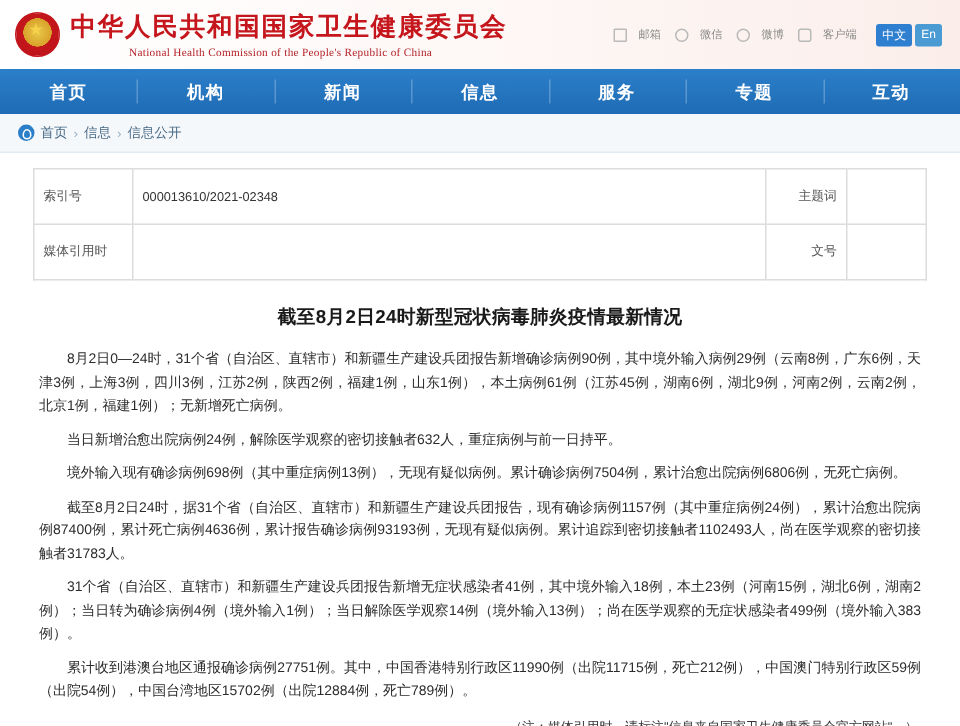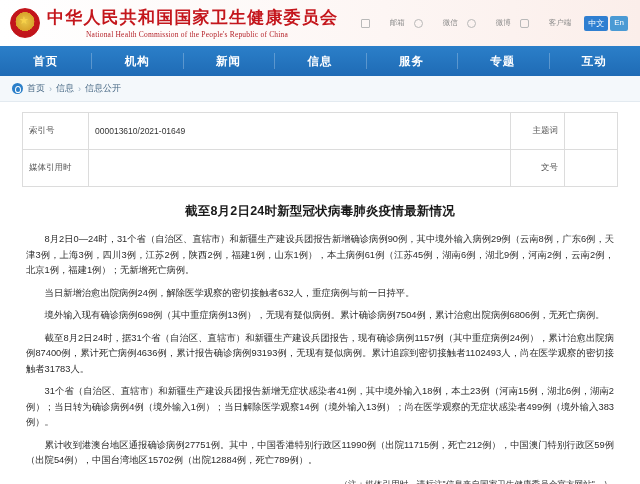--- a/index.html
+++ b/index.html
@@ -44,21 +44,21 @@
   }
   .title-en {
     color:#b5232a; font-size:7.5px; letter-spacing:0.2px; margin-top:2px;
     font-family: "Liberation Serif", serif;
     padding-left: 39px;
   }
   .header-right {
     margin-left:auto; display:flex; align-items:center; gap:9px;
     padding-right: 2px;
   }
-  .hr-item { display:flex; align-items:center; gap:20px; color:#8a8a8a; font-size:7.5px; }
+  .hr-item { display:flex; align-items:center; gap:8px; color:#8a8a8a; font-size:7.5px; }
   .hr-ico {
     width:9px;height:9px;border:1px solid #b9b9b9;border-radius:2px;display:inline-block;
   }
   .hr-ico.mail { border-radius:1px; }
   .hr-ico.wx { border-radius:50%; }
   .hr-ico.wb { border-radius:50%; }
   .hr-ico.app { border-radius:2px; }
   .lang-box { display:flex; gap:2px; margin-left:4px;justify-content:space-between; }
   .lang {
     font-size:8px; color:#fff; background:#2f7fd1; padding:2px 4px; border-radius:2px;
@@ -197,21 +197,21 @@
     <a href="#">信息</a>
     <span class="sep">›</span>
     <a href="#">信息公开</a>
   </div>
 
   <div class="meta-wrap">
     <table class="meta">
       <tbody>
           <tr>
         <td class="lbl">索引号</td>
-        <td class="val">000013610/2021-01649</td>
+        <td class="val">000013610/2021-02348</td>
         <td class="lbl2">主题词</td>
         <td class="val"></td>
       </tr>
       <tr>
         <td class="lbl">媒体引用时</td>
         <td class="val"></td>
         <td class="lbl2">文号</td>
         <td class="val"></td>
       </tr>
     </tbody>

